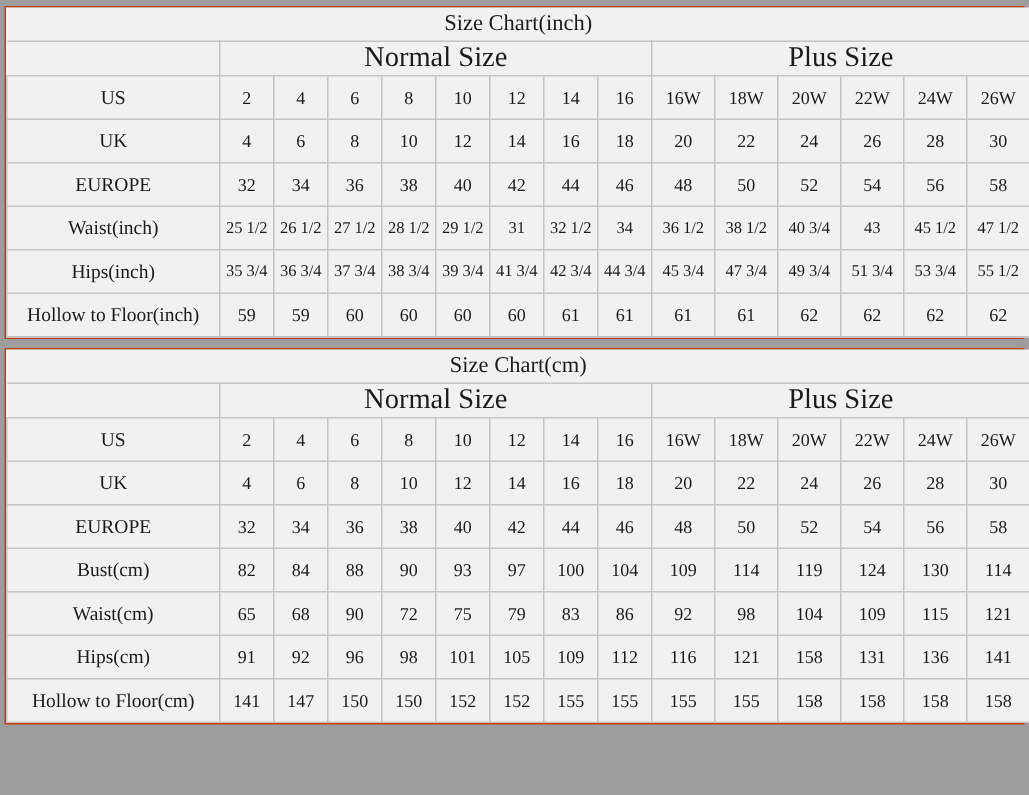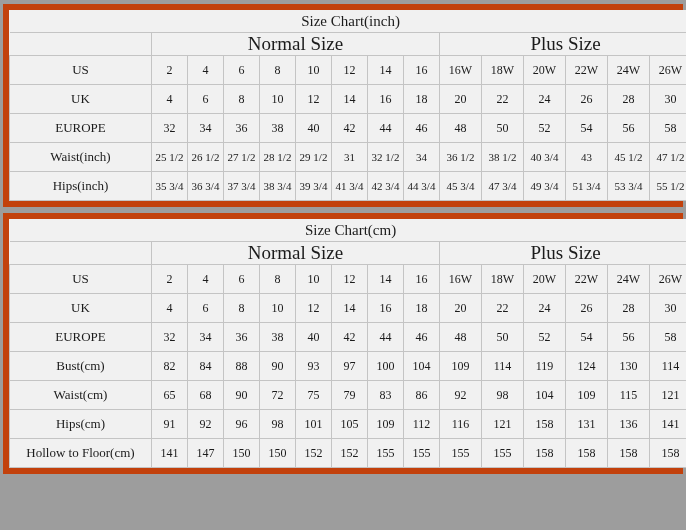--- a/index.html
+++ b/index.html
@@ -18,21 +18,21 @@
     height: 530px;
     box-sizing: border-box;
     padding: 4px 3px;
     display: flex;
     flex-direction: column;
     gap: 6px;
     background: #9d9d9d;
   }
   .chart-block {
     background: #f1f1f1;
-    border: 6px solid #c2410c;
+    border: 1px solid #c2410c;
     box-sizing: border-box;
   }
   table.size-table {
     border-collapse: collapse;
     width: 100%;
     table-layout: fixed;
     background: #f1f1f1;
   }
   table.size-table td,
   table.size-table th {
@@ -180,20 +180,37 @@
           <td class="datacell small">42 3/4</td>
           <td class="datacell small">44 3/4</td>
           <td class="datacell small">45 3/4</td>
           <td class="datacell small">47 3/4</td>
           <td class="datacell small">49 3/4</td>
           <td class="datacell small">51 3/4</td>
           <td class="datacell small">53 3/4</td>
           <td class="datacell small">55 1/2</td>
         </tr>
 
+        <tr>
+          <td class="rowlabel">Hollow to Floor(inch)</td>
+          <td class="datacell">59</td>
+          <td class="datacell">59</td>
+          <td class="datacell">60</td>
+          <td class="datacell">60</td>
+          <td class="datacell">60</td>
+          <td class="datacell">60</td>
+          <td class="datacell">61</td>
+          <td class="datacell">61</td>
+          <td class="datacell">61</td>
+          <td class="datacell">61</td>
+          <td class="datacell">62</td>
+          <td class="datacell">62</td>
+          <td class="datacell">62</td>
+          <td class="datacell">62</td>
+        </tr>
       </tbody>
     </table>
   </div>
 
   <div class="chart-block cm">
     <table class="size-table">
       <colgroup>
         <col style="width:142px">
         <col span="8" style="width:36px">
         <col span="6" style="width:42px">

